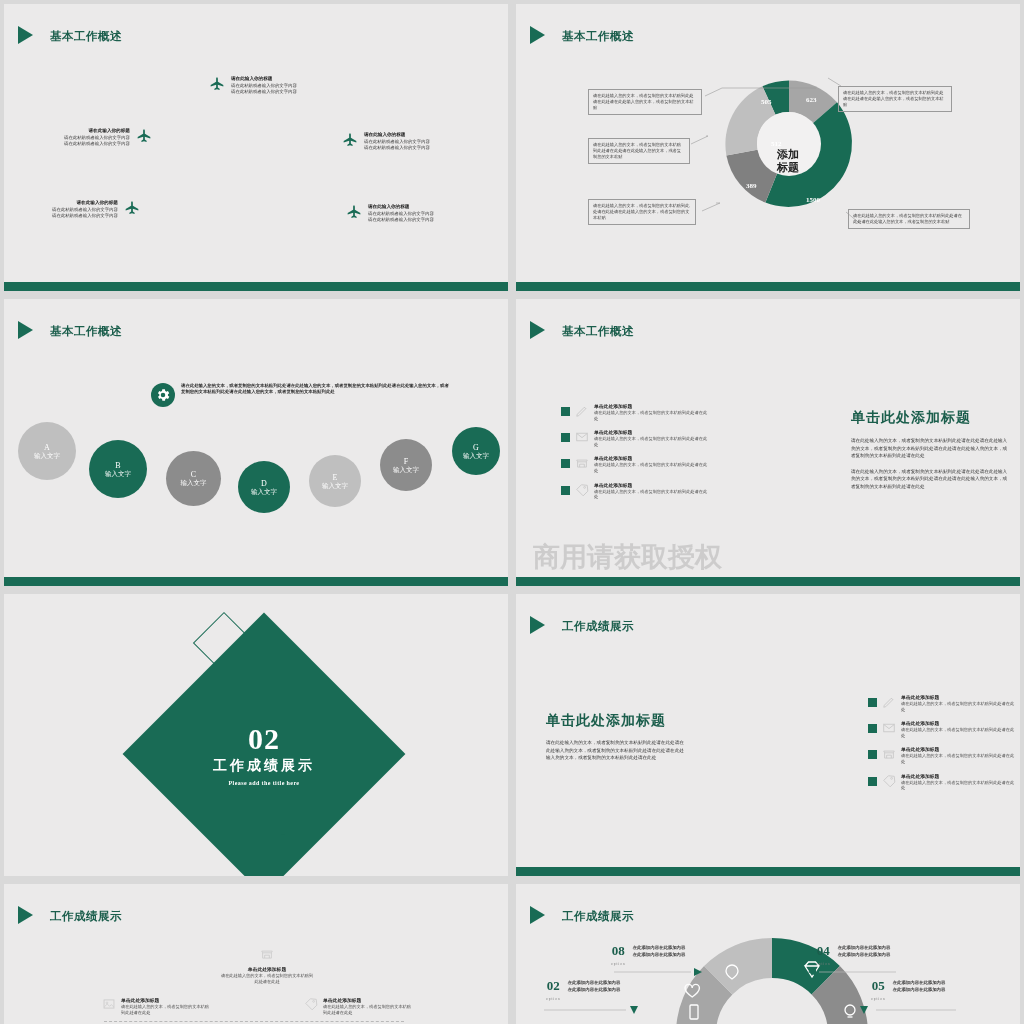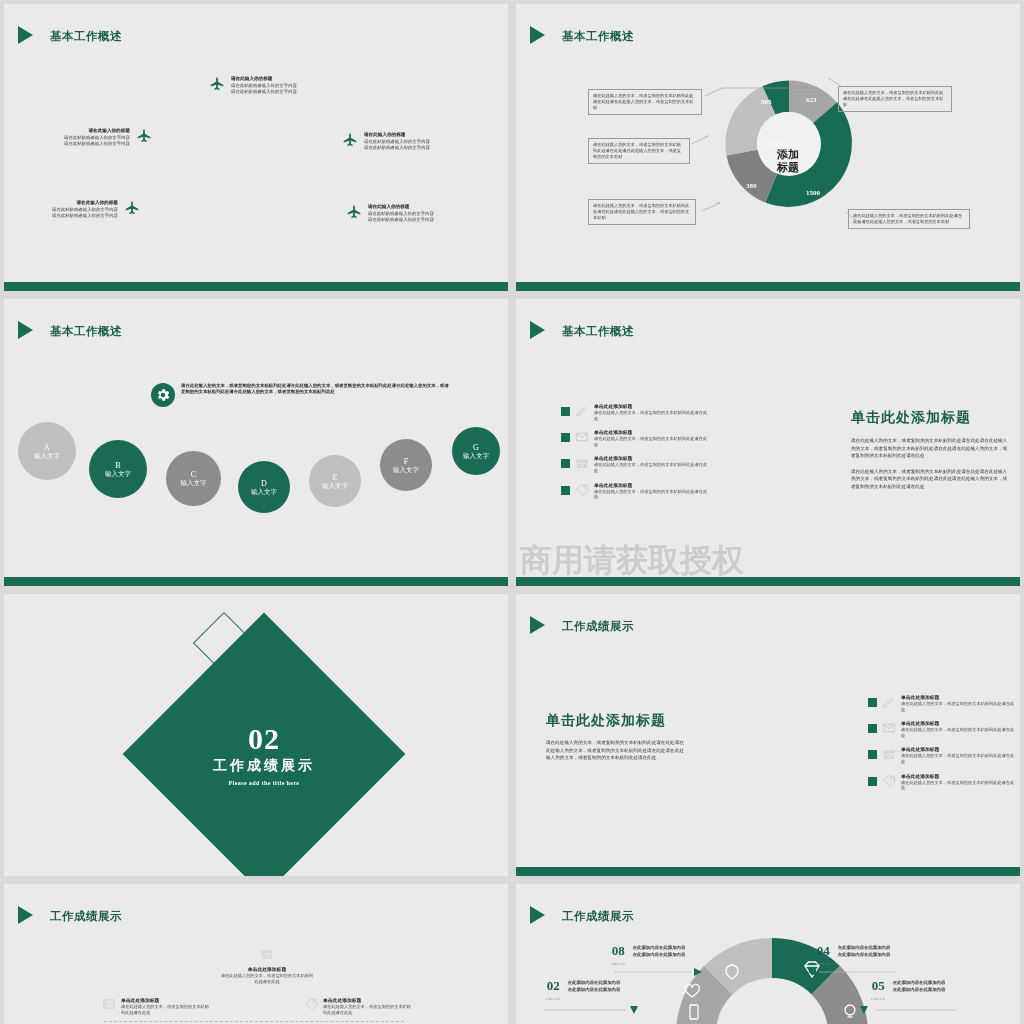--- a/index.html
+++ b/index.html
@@ -17,21 +17,21 @@
   .botbar{position:absolute;left:0;right:0;bottom:0;height:9px;background:#196B55;}
   .hdr{position:absolute;left:14px;top:22px;display:flex;align-items:flex-end;gap:17px;}
   .hdr .tri{width:0;height:0;border-left:15px solid #196B55;border-top:9px solid transparent;border-bottom:9px solid transparent;}
   .hdr .ttl{font-size:11.5px;font-weight:bold;color:#1B5E4C;letter-spacing:.5px;white-space:nowrap;}
 
   
   .wm{position:absolute;pointer-events:none;color:rgba(150,150,150,.22);font-weight:bold;
       font-family:"DejaVu Sans","Liberation Sans",sans-serif;white-space:nowrap;}
   .wm-logo{left:95px;top:215px;font-size:78px;letter-spacing:6px;color:rgba(160,160,160,.20);}
   .wm-line1{left:8px;top:200px;font-size:27px;color:rgba(150,150,150,.35);}
-  .wm-line2{left:4px;top:240px;font-size:32px;color:rgba(150,150,150,.35);}
+  .wm-line2{left:17px;top:240px;font-size:27px;color:rgba(150,150,150,.35);}
 
   
   .plane-item{position:absolute;display:flex;align-items:center;gap:6px;}
   .plane-item.rt{flex-direction:row-reverse;}
   .pl-txt{font-size:4.4px;line-height:6.4px;color:#3a3a3a;white-space:nowrap;}
   .pl-txt .t{font-weight:bold;color:#262626;font-size:4.6px;display:block;}
   .pl-txt.right{text-align:right;}
   .plane{flex:0 0 auto;}
 
   
@@ -186,21 +186,21 @@
           <path d="M0 0 L -62.6 11.4 A 63.6 63.6 0 0 1 -26.6 -57.7 Z" fill="#BFBFBF"></path>
           <circle cx="0" cy="0" r="32" fill="#F2F1F1"></circle>
         </g>
       </svg>
       <div class="donut-hole" style="left:51px;top:68px;">
         <span>添加</span>
         <span>标题</span>
       </div>
       <div class="dlabel" style="left:55px;top:54px;">505</div>
       <div class="dlabel" style="left:100px;top:52px;">623</div>
-      <div class="dlabel" style="left:100px;top:145px;text-align:right;">1500</div>
+      <div class="dlabel" style="left:100px;top:152px;text-align:right;">1500</div>
       <div class="dlabel" style="left:40px;top:138px;">389</div>
       <div class="dlabel" style="left:25px;top:96px;margin-left:40px;">512</div>
     </div>
 
     <svg style="position:absolute;left:0;top:0;" width="512" height="287">
       <path d="M189,92 L206,84 L300,84" fill="none" stroke="#9a9a9a" stroke-width=".6"></path>
       <path d="M175,140 L192,132 L190,132" fill="none" stroke="#9a9a9a" stroke-width=".6"></path>
       <path d="M186,207 L204,199 L200,199" fill="none" stroke="#9a9a9a" stroke-width=".6"></path>
       <path d="M325,82 L312,74 L312,74" fill="none" stroke="#9a9a9a" stroke-width=".6"></path>
       <path d="M330,208 L342,218 L345,218" fill="none" stroke="#9a9a9a" stroke-width=".6"></path>

